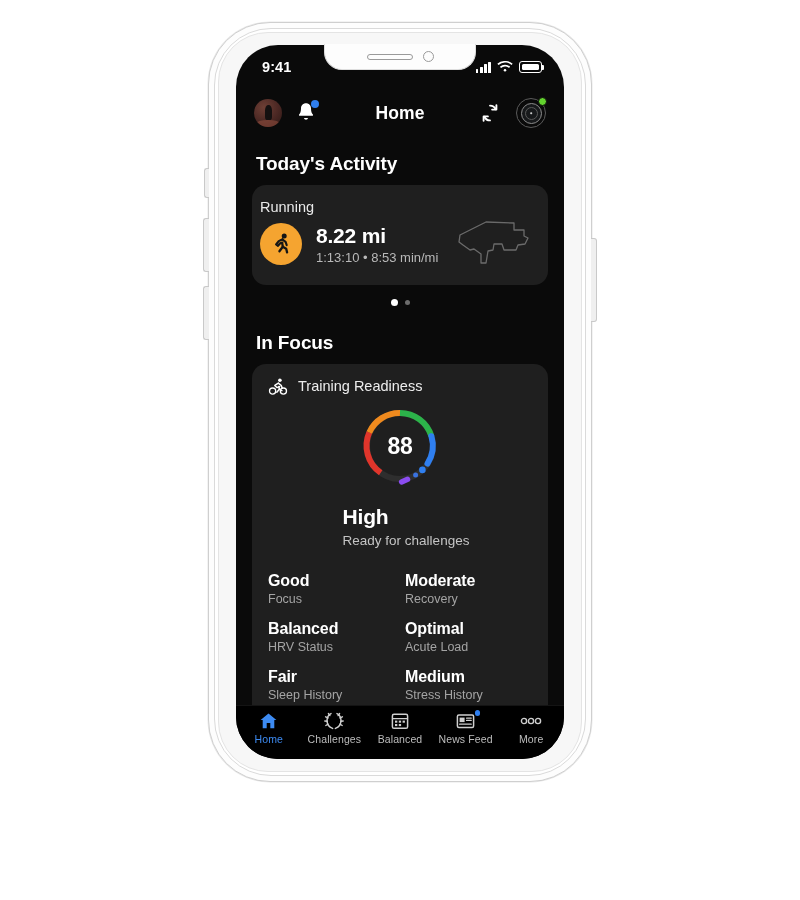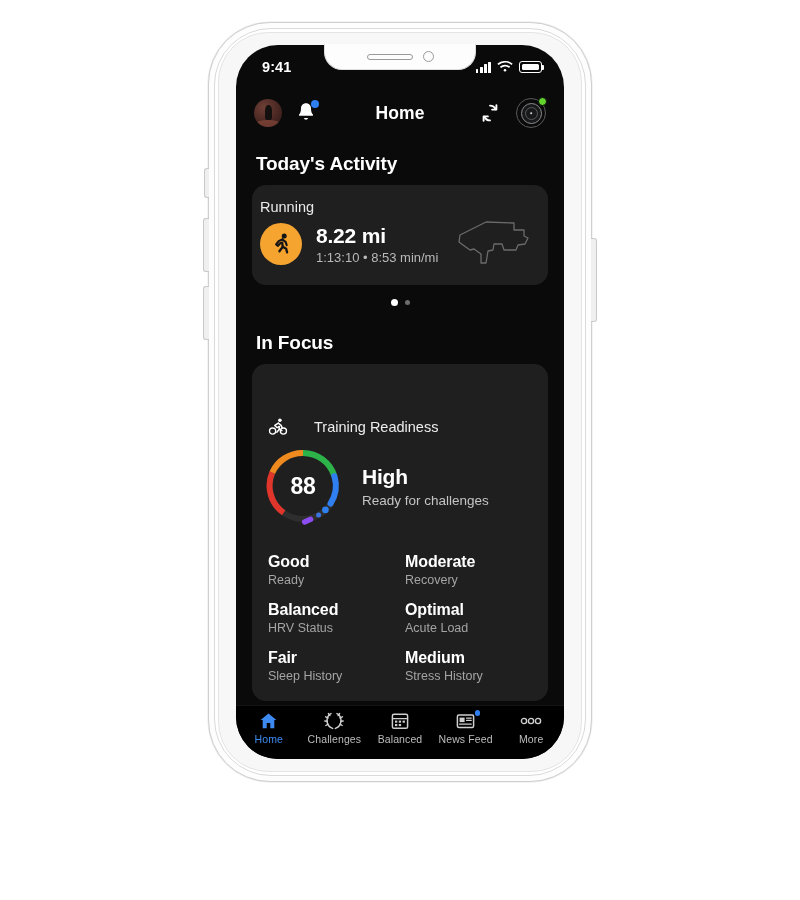--- a/index.html
+++ b/index.html
@@ -170,23 +170,23 @@
     width: 80px; height: 56px; opacity: .62;
   }
 
   .dots { display: flex; justify-content: center; align-items: center; gap: 7px; padding: 14px 0 10px; }
   .dots i { width: 7px; height: 7px; border-radius: 50%; background: #6d6d6d; display:block; }
   .dots i.on { background: #fff; }
   .dots i.sm { width: 5px; height: 5px; background: #6d6d6d; }
 
   
   .rd-card { padding: 14px 0 18px; }
-  .rd-head { display:flex; align-items:center; gap: 26px; padding: 0 16px 0; margin-top: 40px; }
+  .rd-head { display:flex; align-items:flex-start; gap: 10px; padding: 0 16px 0; }
   .rd-head-label { color: #ededed; font-size: 14.5px; }
-  .rd-main { display:flex; align-items:center; gap: 4px; padding: 8px 8px 0; }
+  .rd-main { display:flex; align-items:center; gap: 16px; padding: 8px 8px 0; flex-direction: column; }
   .gauge-wrap { width: 86px; height: 86px; position: relative; flex:none; }
   .gauge-num {
     position:absolute; inset: 0; display:flex; align-items:center; justify-content:center;
     color: #fff; font-size: 23px; font-weight: 700; letter-spacing: -.3px;
   }
   .rd-text { padding-left: 12px; }
   .rd-level { color: #fff; font-size: 21px; font-weight: 700; letter-spacing: -.2px; }
   .rd-hint { color: #c4c4c4; font-size: 13.5px; margin-top: 4px; }
 
   .rd-grid {
@@ -354,21 +354,21 @@
 
           <div class="rd-text">
             <div class="rd-level">High</div>
             <div class="rd-hint">Ready for challenges</div>
           </div>
         </div>
 
         <div class="rd-grid">
           <div>
             <div class="rd-cell-v">Good</div>
-            <div class="rd-cell-l">Ready</div>
+            <div class="rd-cell-l">Focus</div>
           </div>
           <div>
             <div class="rd-cell-v">Moderate</div>
             <div class="rd-cell-l">Recovery</div>
           </div>
           <div>
             <div class="rd-cell-v">Balanced</div>
             <div class="rd-cell-l">HRV Status</div>
           </div>
           <div>

